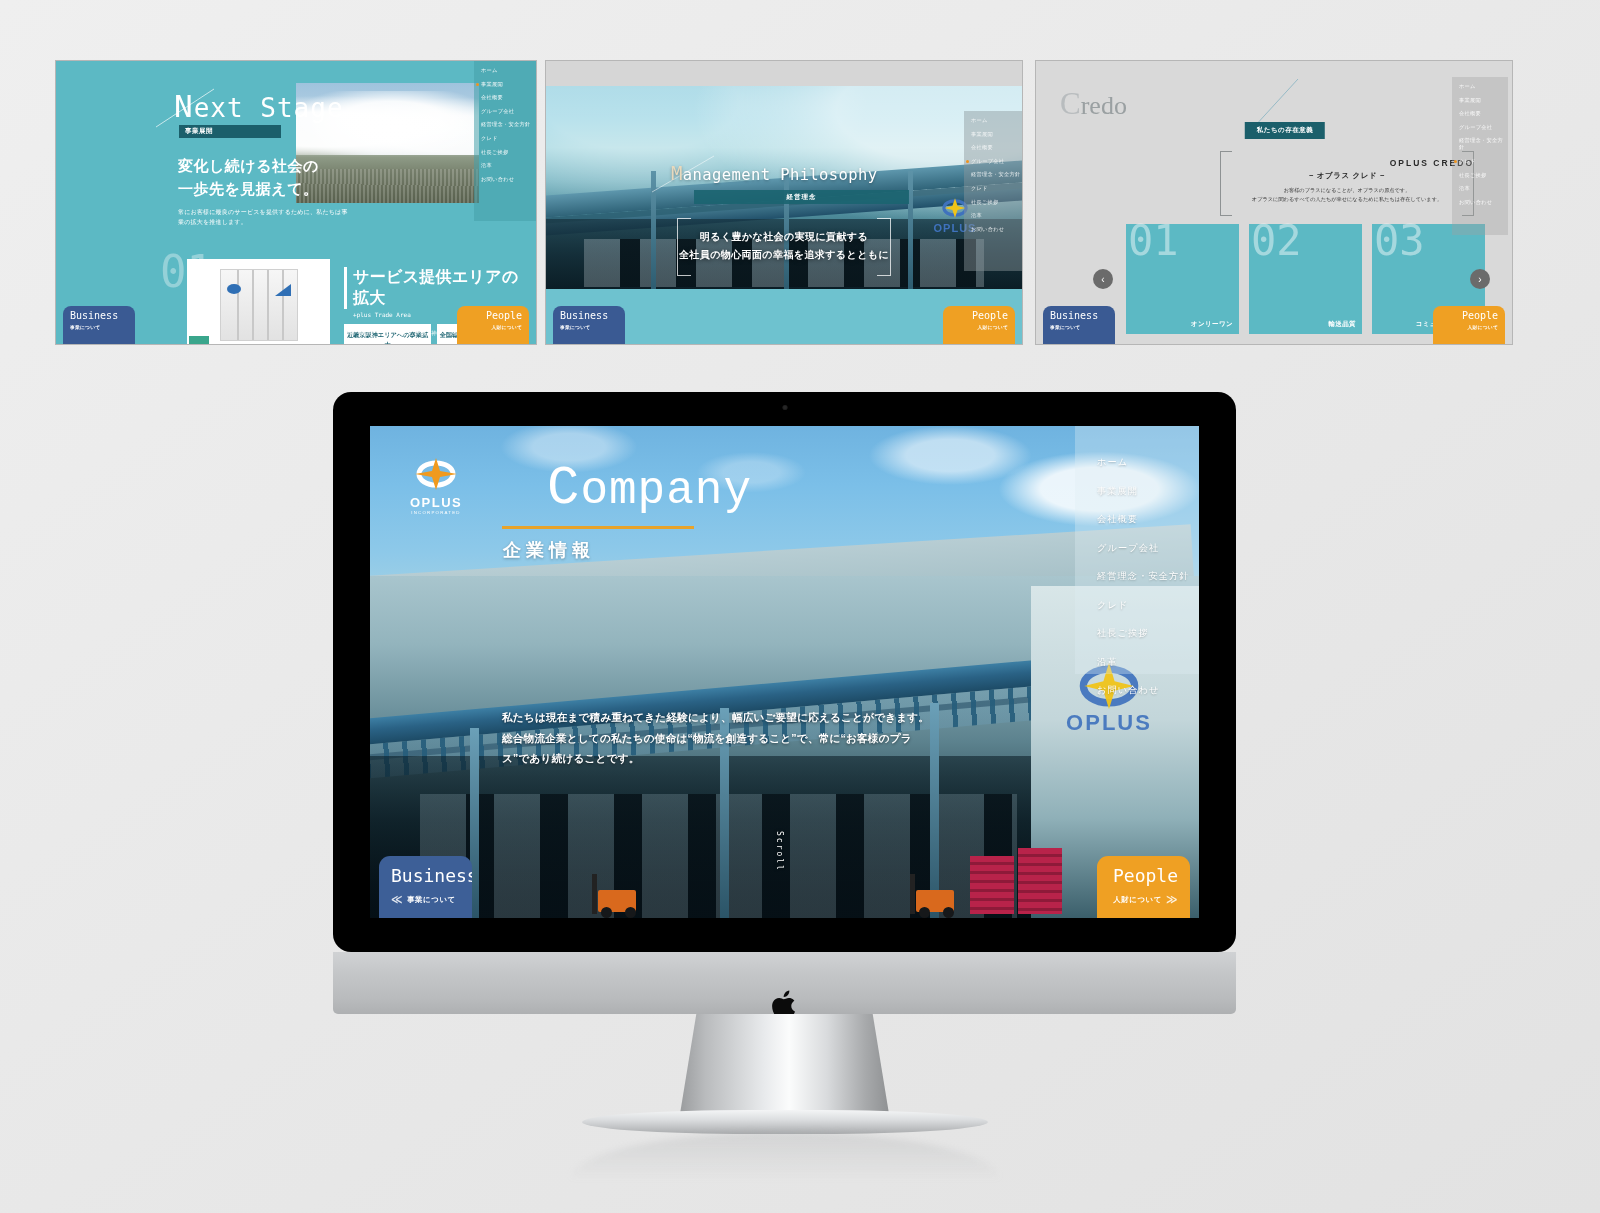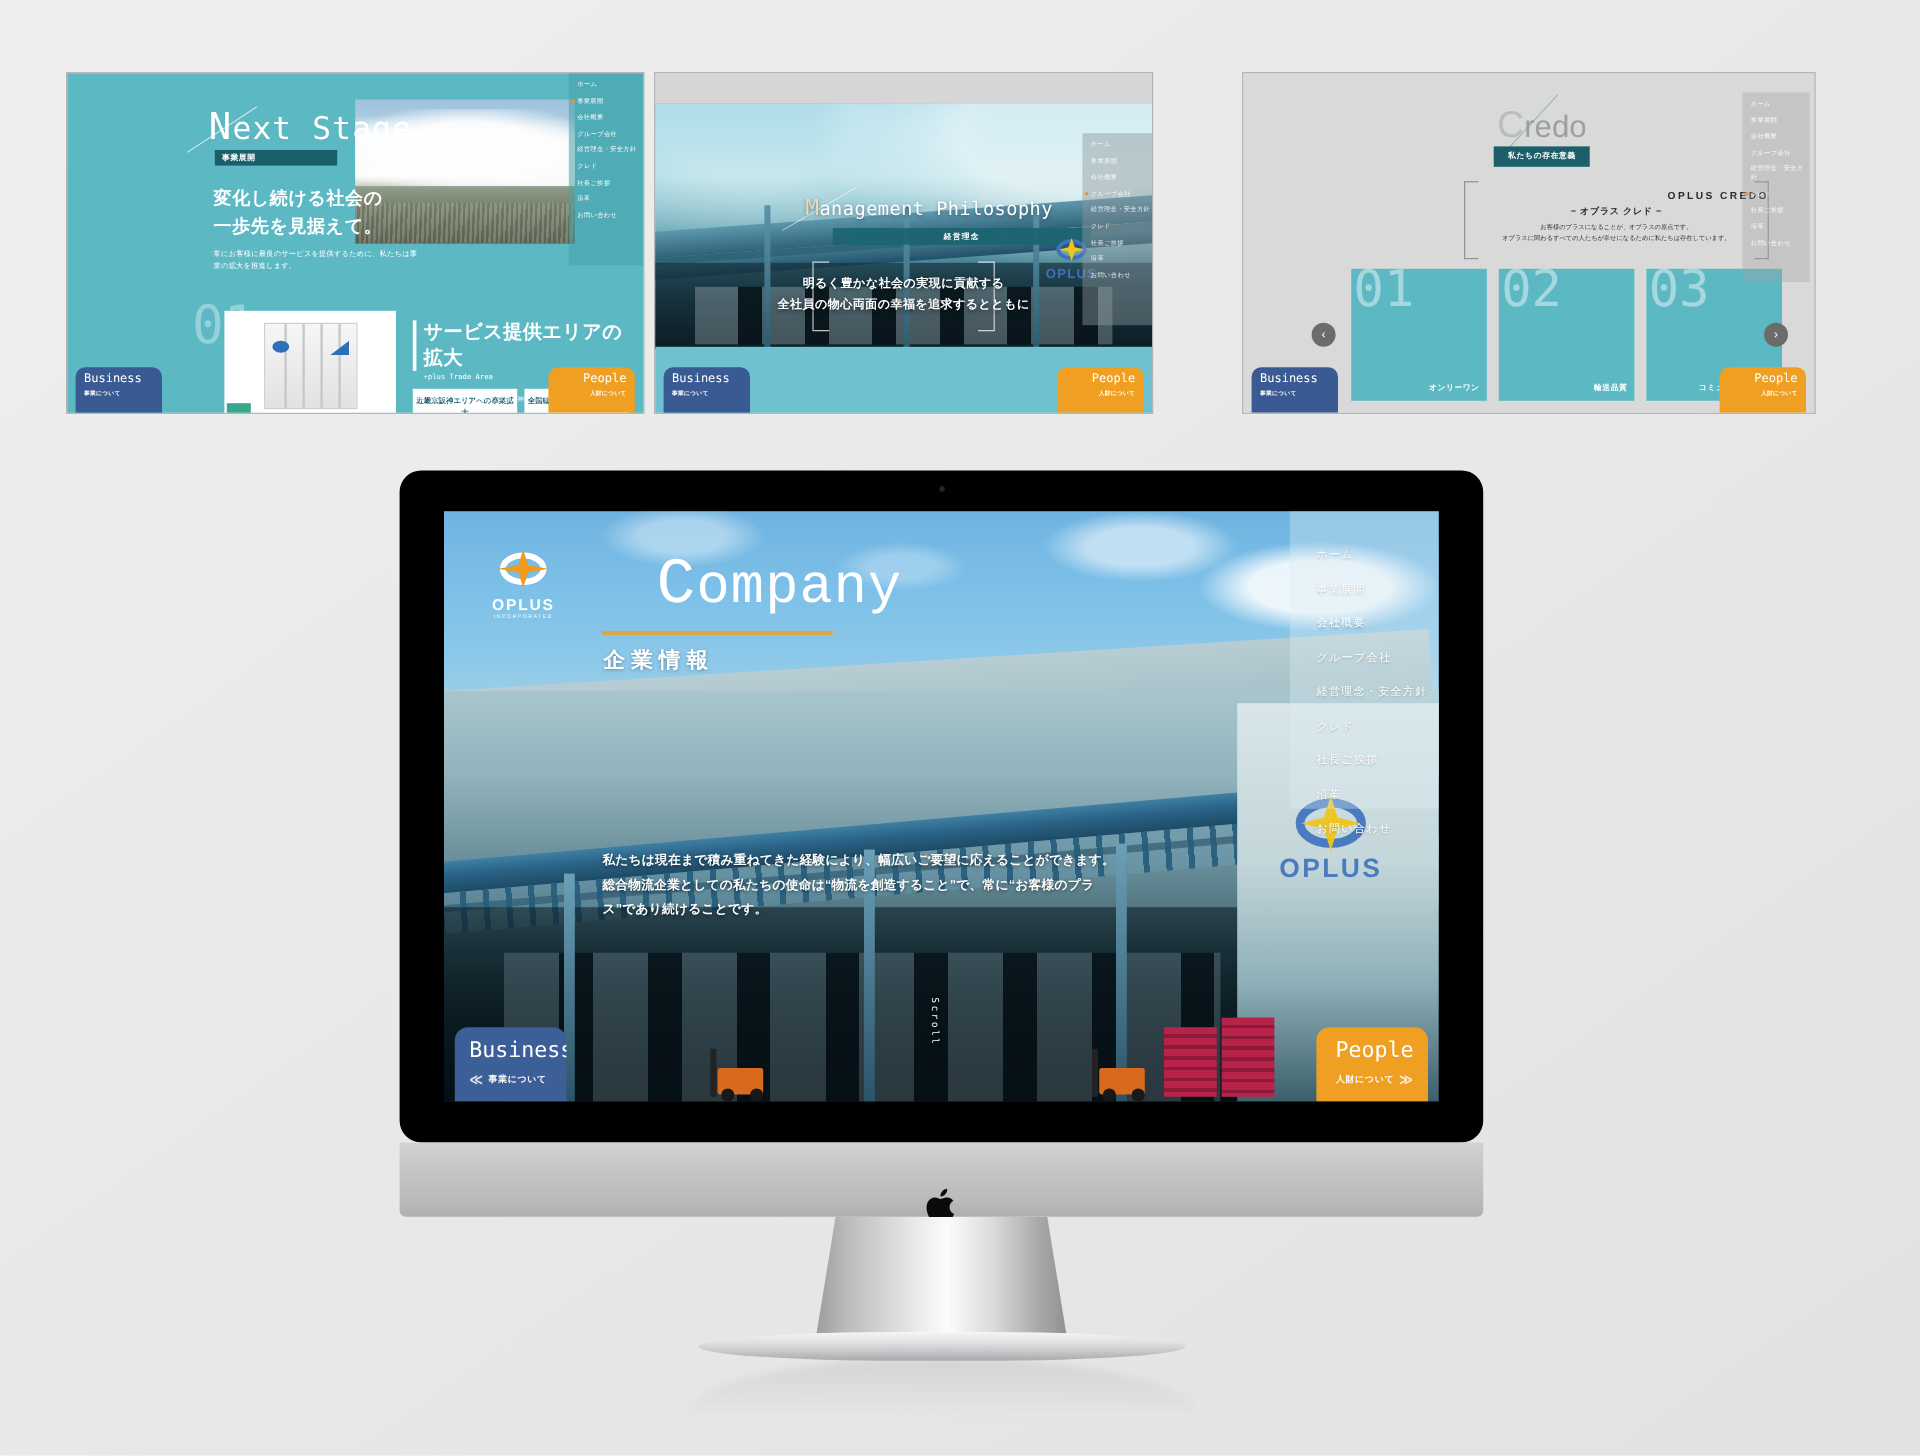--- a/index.html
+++ b/index.html
@@ -14,21 +14,21 @@
   }
 
   
   .thumbs { position:absolute; top:60px; left:0; width:1600px; height:285px; }
   .thumb {
     position:absolute; top:0; height:285px;
     border:1px solid #b6b6b6;
     overflow:hidden; background:#cfcfcf;
   }
   .thumb.t1 { left:55px; width:482px; }
-  .thumb.t2 { left:545px; width:416px; }
+  .thumb.t2 { left:545px; width:478px; }
   .thumb.t3 { left:1035px; width:478px; }
 
   
   .t1-bg { position:absolute; inset:0; background:#5cb9c4; }
   .t1-navbg { position:absolute; right:0; top:0; width:62px; height:160px; background:rgba(70,160,170,.55); }
   .t1-photo {
     position:absolute; left:240px; top:22px; width:183px; height:120px;
     background:
       linear-gradient(180deg, #9fc3dd 0%, #b9d3e5 34%, #cfd9d3 52%, #8e9a86 62%, #76806c 76%, #646d5c 100%);
     overflow:hidden;
@@ -144,22 +144,22 @@
   .t2-brk.l{left:131px; border-right:none;}
   .t2-brk.r{right:131px; border-left:none;}
   .t2-oplus{position:absolute; right:36px; top:112px; width:62px; text-align:center;}
   .t2-band{position:absolute; left:0; bottom:0; width:100%; height:55px; background:#6ec2cf;}
   .t2-nav{position:absolute; right:0; top:25px; width:58px; height:160px; background:rgba(140,150,155,.45);}
 
   
   .t3-bg{position:absolute; inset:0; background:#d9d9d9;}
   .t3-inner{position:absolute; left:24px; top:8px; right:2px; bottom:0; background:#d9d9d9;}
   .t3-title{
-    position:absolute; left:0; right:0; top:17px; text-align:center; color:#9aa0a2;
-    font-size:26px; font-family:Liberation Sans, sans-serif; font-weight:300;
+    position:absolute; left:0; right:0; top:17px; color:#9aa0a2;
+    font-size:26px; font-family:Liberation Serif, serif; font-weight:300;
   }
   .t3-title .big{ font-size:31px; color:#b8bcbe; }
   .t3-badge{
     position:absolute; left:50%; transform:translateX(-50%); top:53px;
     background:#1b5f6b; color:#fff; font-size:6.5px; font-weight:bold;
     padding:4px 12px; letter-spacing:.5px;
   }
   .t3-box{
     position:absolute; left:160px; top:82px; width:254px; height:65px;
   }

